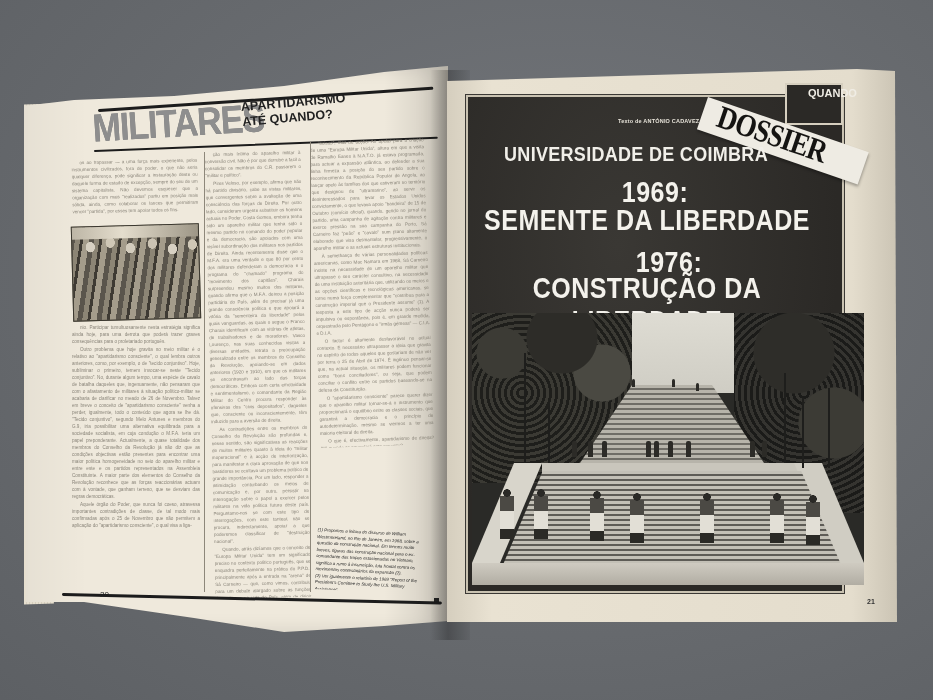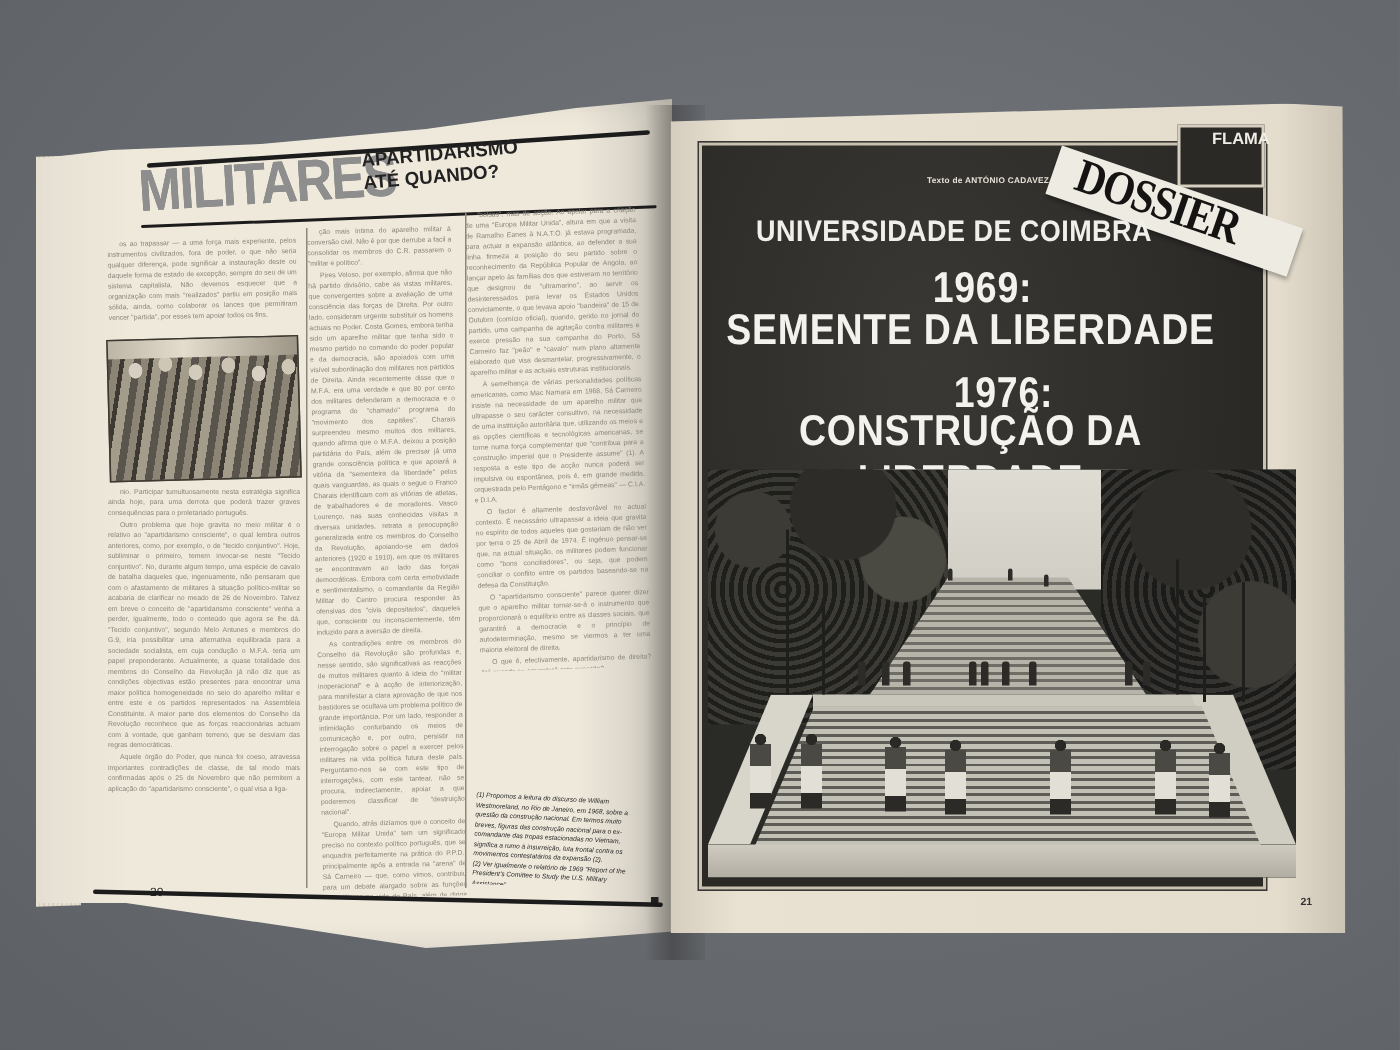--- a/index.html
+++ b/index.html
@@ -259,21 +259,21 @@
   <div class="rule-bottom" style="left:62px; top:593px; width:380px; transform:rotate(1.3deg); transform-origin:left center;"></div>
   <div class="page-num" style="left:64px; top:590px;">20</div>
 
   <div class="gutter"></div>
 
   <div class="right-page"></div>
 
   <div class="dossier-panel"></div>
 
   <div class="flama-box"></div>
-  <div class="flama-label">FLAMA</div>
+  <div class="flama-label">QUANDO</div>
 
   <div class="dossier-banner">
     <div class="dossier-label">DOSSIER</div>
   </div>
 
   <div class="text-byline">Texto de ANTÓNIO CADAVEZ</div>
 
   <div class="title-univ">UNIVERSIDADE DE COIMBRA</div>
 
   <div class="title-line" style="top:178px; font-size:25px;">1969:</div>

